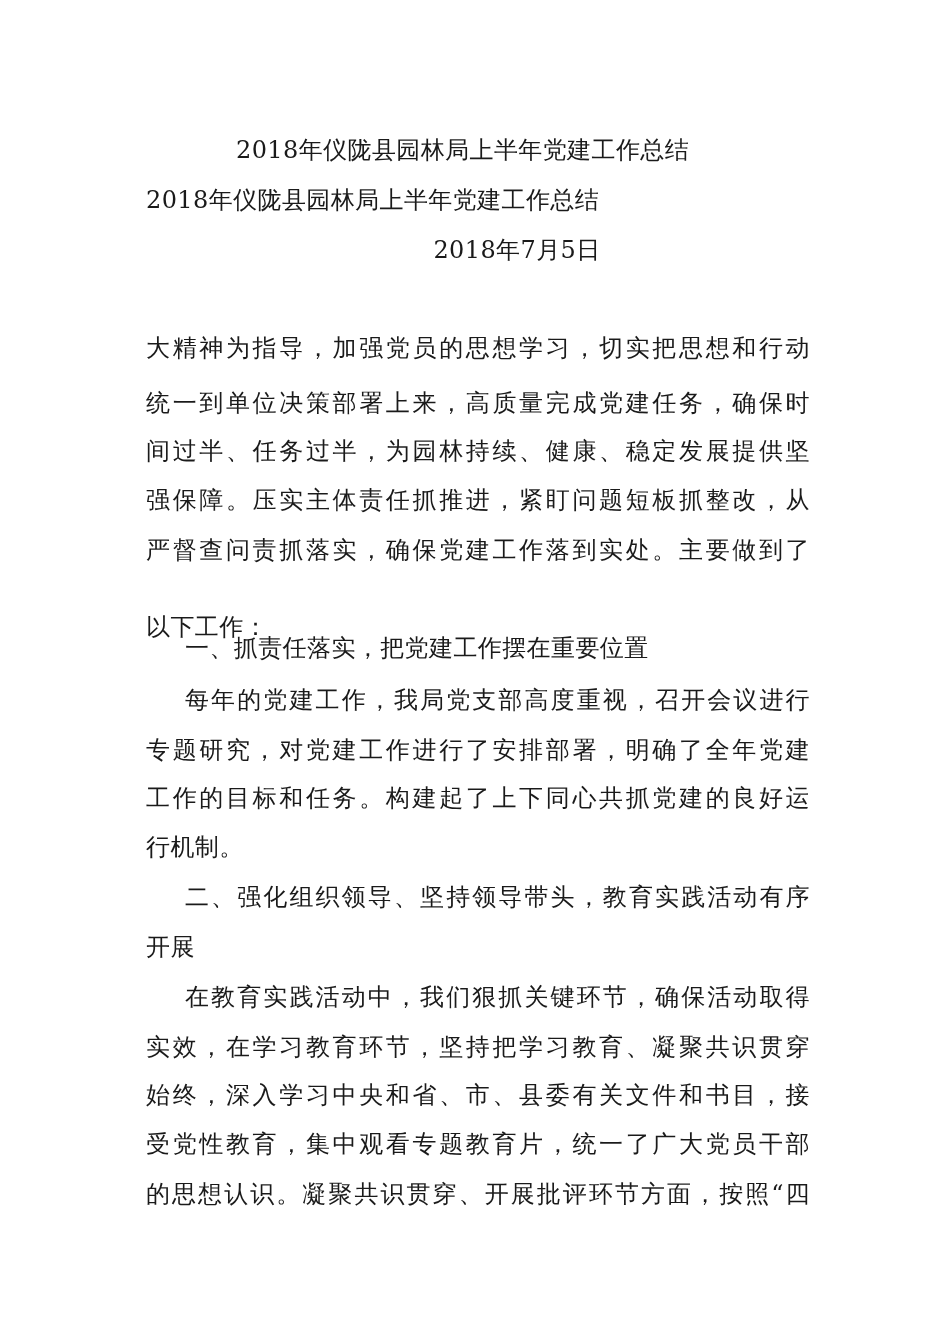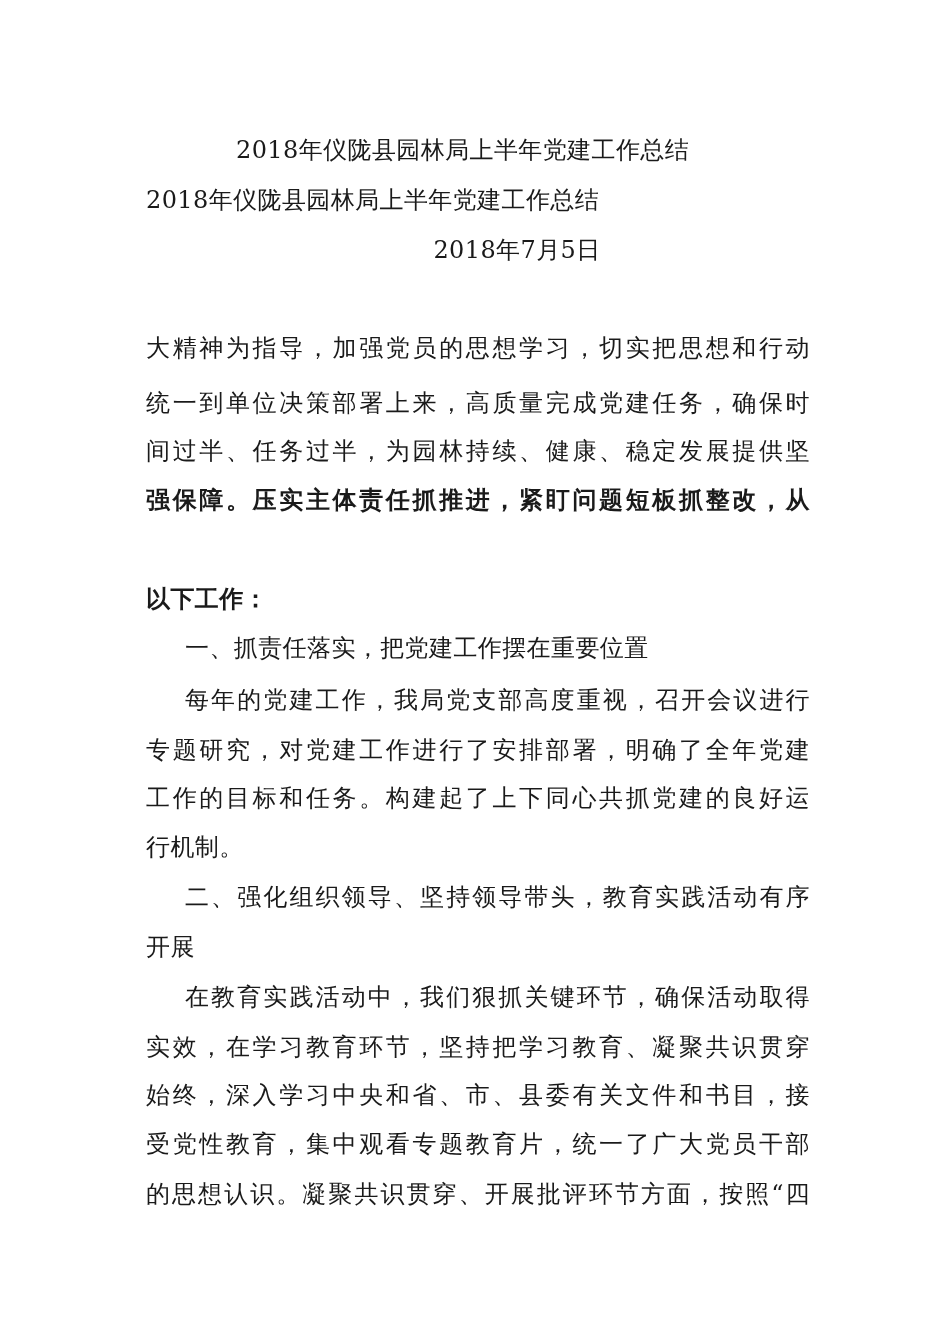--- a/index.html
+++ b/index.html
@@ -41,22 +41,23 @@
 <body>
 
 <div class="page">
   <div class="line" style="left:236px; top:135px;">2018年仪陇县园林局上半年党建工作总结</div>
   <div class="line" style="top:185px;">2018年仪陇县园林局上半年党建工作总结</div>
   <div class="line" style="left:185px; top:235px;text-align:center;">2018年7月5日</div>
 
   <div class="line justify" style="top:333px;">大精神为指导，加强党员的思想学习，切实把思想和行动</div>
   <div class="line justify" style="top:388px;">统一到单位决策部署上来，高质量完成党建任务，确保时</div>
   <div class="line justify" style="top:436px;">间过半、任务过半，为园林持续、健康、稳定发展提供坚</div>
-  <div class="line justify" style="top:485px;font-weight:bold;">强保障。压实主体责任抓推进，紧盯问题短板抓整改，从</div>
-  <div class="line" style="top:584px;font-weight:bold;">以下工作：</div>
+  <div class="line justify" style="top:485px;">强保障。压实主体责任抓推进，紧盯问题短板抓整改，从</div>
+  <div class="line justify" style="top:535px;">严督查问责抓落实，确保党建工作落到实处。主要做到了</div>
+  <div class="line" style="top:612px;">以下工作：</div>
 
   <div class="line" style="left:185px; top:633px;">一、抓责任落实，把党建工作摆在重要位置</div>
 
   <div class="line justify" style="left:185px; width:625px; top:685px;">每年的党建工作，我局党支部高度重视，召开会议进行</div>
   <div class="line justify" style="top:735px;">专题研究，对党建工作进行了安排部署，明确了全年党建</div>
   <div class="line justify" style="top:783px;">工作的目标和任务。构建起了上下同心共抓党建的良好运</div>
   <div class="line" style="top:832px;">行机制。</div>
 
   <div class="line justify" style="left:185px; width:625px; top:882px;">二、强化组织领导、坚持领导带头，教育实践活动有序</div>
   <div class="line" style="top:932px;">开展</div>

